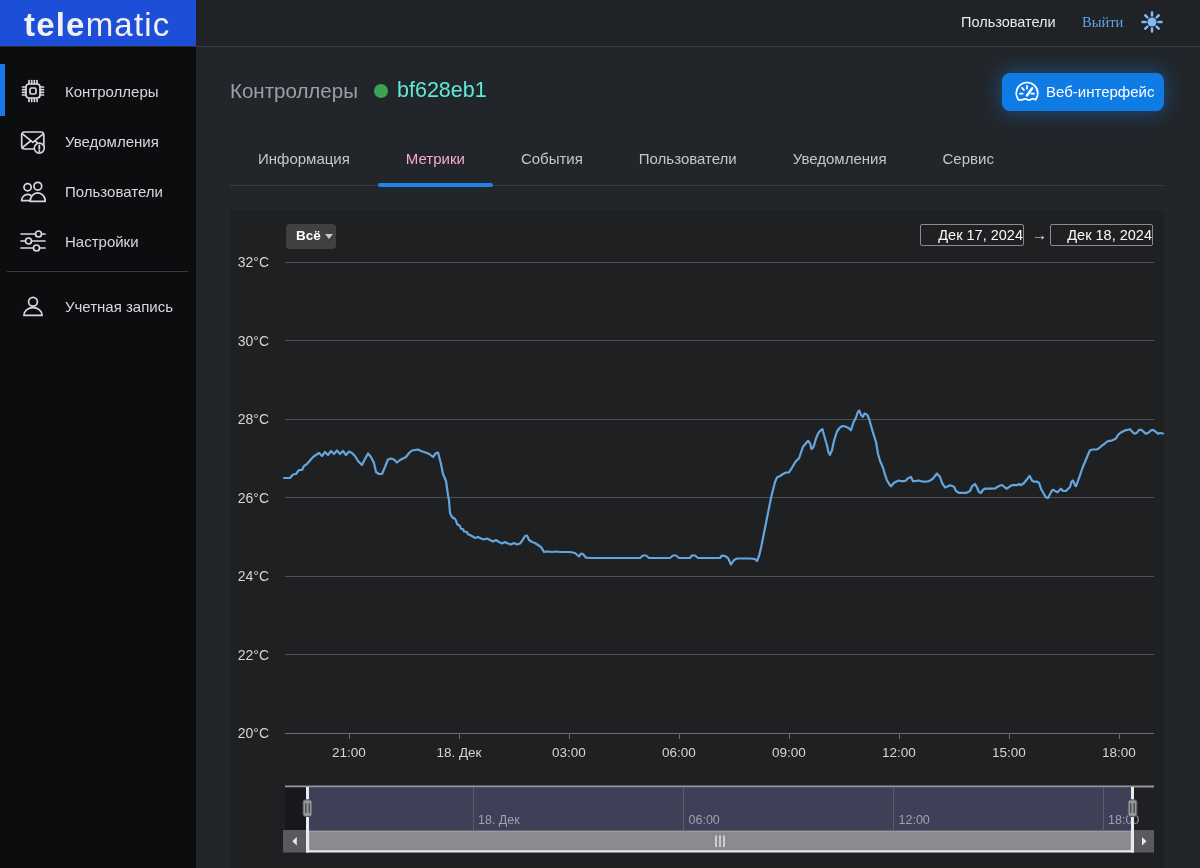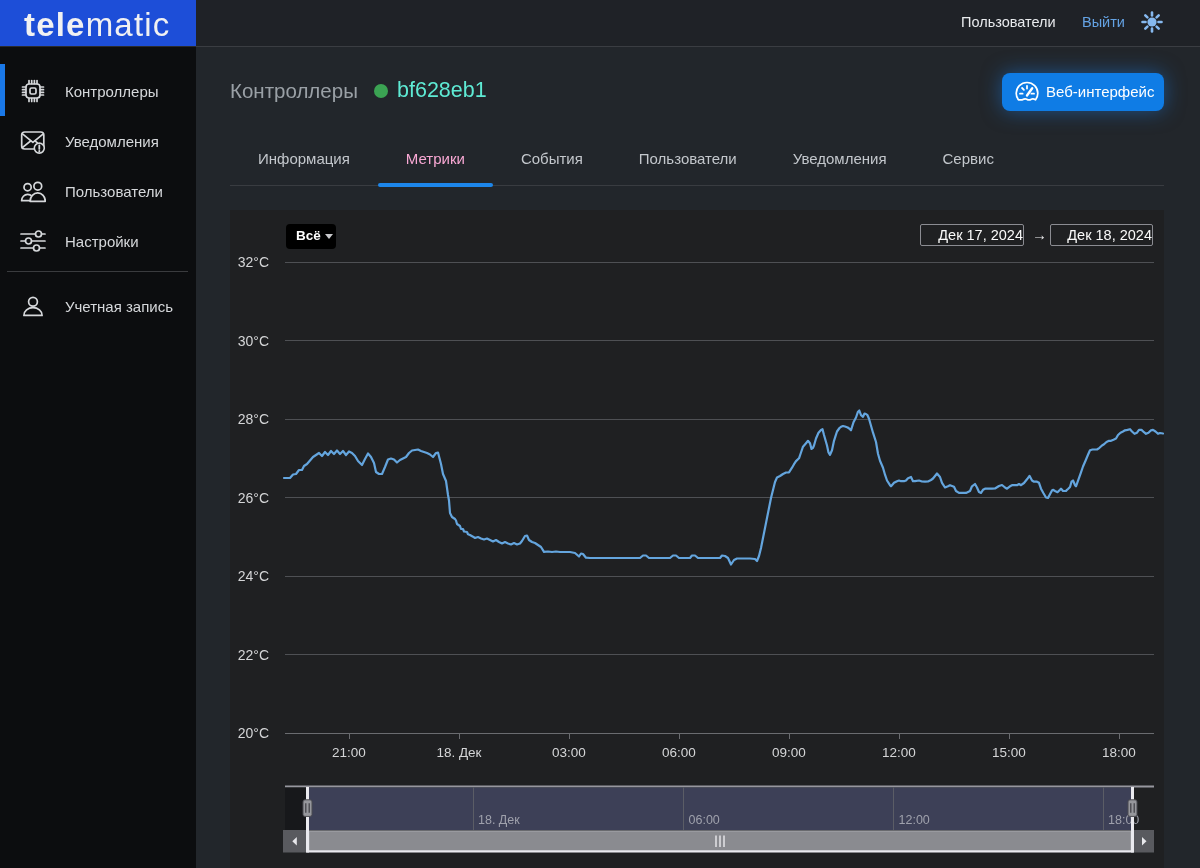--- a/index.html
+++ b/index.html
@@ -4,21 +4,21 @@
 <style>
   * { margin:0; padding:0; box-sizing:border-box; }
   html,body { width:1200px; height:868px; overflow:hidden; background:#22262b;
     font-family:"Liberation Sans", sans-serif; }
   .topbar { position:absolute; left:0; top:0; width:1200px; height:47px;
     background:#1f2227; border-bottom:1px solid #3a3d42; z-index:2; }
   .logo { position:absolute; left:0; top:0; width:196px; height:47px; background:#1d4ed8;
     border-bottom:1px solid #2a2b2e; }
   .logo span { position:absolute; left:24px; top:6px; font-size:33px; color:#f1f1f2; letter-spacing:1.2px; }
   .tb-admin { position:absolute; left:961px; top:14px; font-size:14.5px; color:#e9ebee; }
-  .tb-exit  { position:absolute; left:1082px; top:14px; font-size:14.5px; color:#64a3e4; }
+  .tb-exit  { position:absolute; left:1082px; top:14px; font-size:14.5px; color:#64a3e4;font-family:Liberation Serif, serif; }
   .tb-sun   { position:absolute; left:1141px; top:11px; }
   .sidebar { position:absolute; left:0; top:47px; width:196px; height:821px; background:#0c0d0f; }
   .sitem { position:absolute; left:0; width:196px; height:50px; color:#d6d8db; font-size:15px; }
   .sitem .txt { position:absolute; left:65px; top:50%; transform:translateY(-50%); white-space:nowrap; }
   .sitem svg { position:absolute; left:20px; top:50%; transform:translateY(-50%); }
   .bluebar { position:absolute; left:0; top:17px; width:5px; height:52px; background:#1a78e8; }
   .sdiv { position:absolute; left:7px; top:224px; width:181px; height:1px; background:#3a3b3e; }
   .main { position:absolute; left:196px; top:48px; width:1004px; height:820px; background:#22262b; }
   .h-title { position:absolute; left:34px; top:31px; font-size:20.5px; color:#9aa0a6; }
   .h-dot { position:absolute; left:178px; top:36px; width:14px; height:14px; border-radius:50%; background:#3ba353; }
@@ -26,21 +26,21 @@
   .wbtn { position:absolute; left:806px; top:25px; width:162px; height:38px; background:#0f7ce5;
     border-radius:8px; box-shadow:0 0 20px rgba(25,128,235,0.5); color:#fff; }
   .wbtn .bt { position:absolute; left:44px; top:10px; font-size:15px;text-align:right; }
   .wbtn svg { position:absolute; left:13px; top:8px; }
   .tabs { position:absolute; left:34px; top:84px; width:934px; height:54px; border-bottom:1px solid #393c41; }
   .tab { position:relative; display:inline-block; padding:0 28px; font-size:15px; color:#c3c7cc;
     line-height:54px; height:54px; vertical-align:top; }
   .tab.act { color:#f9a8d4; }
   .tab.act .ul { position:absolute; left:0; bottom:-1px; width:100%; height:4px; border-radius:3px; background:#1d86ea; }
   .panel { position:absolute; left:34px; top:162px; width:934px; height:658px; background:#1f2022; }
-  .vse { position:absolute; left:56px; top:14px; width:50px; height:25px; background:#000000; border-radius:4px; }
+  .vse { position:absolute; left:56px; top:14px; width:50px; height:25px; background:#404040; border-radius:4px; }
   .vse b { position:absolute; left:10px; top:4px; font-size:13.5px; color:#fff; }
   .vse .car { position:absolute; left:39px; top:10px; width:0; height:0;
     border-left:4px solid transparent; border-right:4px solid transparent; border-top:5px solid #c9cacd; }
   .dbox { position:absolute; top:14px; height:22px; border:1px solid #8b8c92; border-radius:2px;
     color:#fafafa; font-size:14.5px; text-align:right; line-height:21px; }
   .darr { position:absolute; left:802px; top:16px; color:#e8e8ea; font-size:15px; }
 </style>
 </head>
 <body>
 <div class="topbar">

